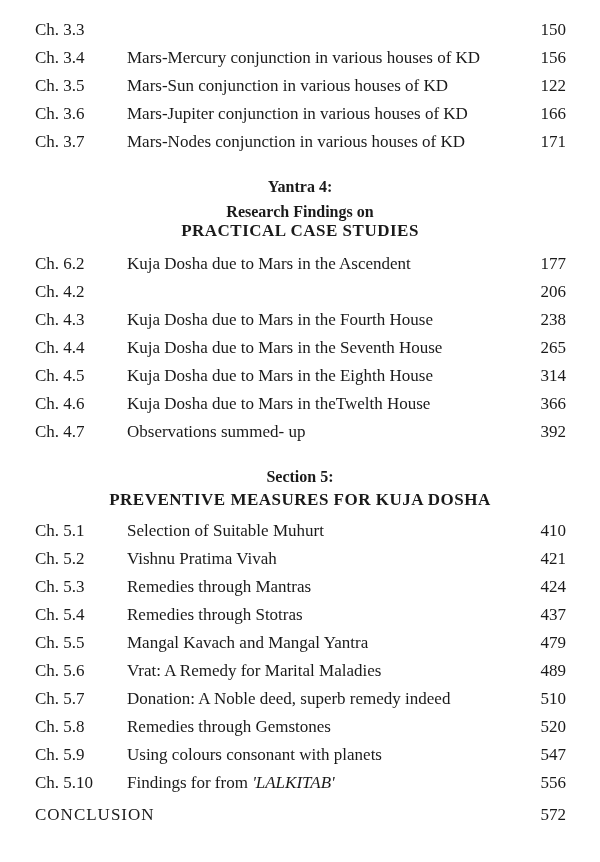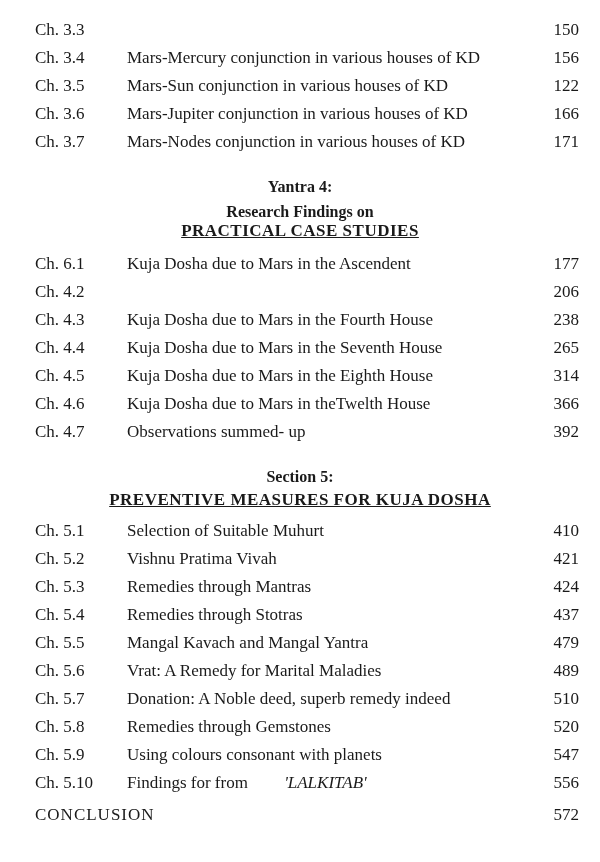--- a/index.html
+++ b/index.html
@@ -8,27 +8,27 @@
       font-family: "Liberation Serif", "DejaVu Serif", serif;
       color: #1a1a1a;
     }
     .row {
       position: absolute; left: 0; width: 600px; height: 26px;
       font-size: 17px; line-height: 26px;
     }
     .row .ch { position: absolute; left: 35px; }
     .row .title { position: absolute; left: 127px; white-space: nowrap; }
     .row .title.s4 { left: 127px; }
-    .row .page { position: absolute; right: 21px; text-align: right; }
-    .row .title i { font-style: italic; margin-left: 32px; }
+    .row .page { position: absolute; right: 34px; text-align: right; }
+    .row .title i { font-style: italic; }
     .heading {
       position: absolute; left: 0; width: 600px; text-align: center;
       font-weight: bold; font-size: 16px; line-height: 20px;
     }
-    .heading.caps { font-size: 17px; letter-spacing: 0.5px; text-decoration: underline; }
+    .heading.caps { font-size: 17px; letter-spacing: 0.5px; }
     .conclusion { letter-spacing: 1px; }
   </style>
 </head>
 <body>
 
 <div class="row" style="top:17px">
   <span class="ch">Ch. 3.3</span>
   <span class="page">150</span>
 </div>
 <div class="row" style="top:45px">
@@ -50,21 +50,21 @@
   <span class="ch">Ch. 3.7</span>
   <span class="title">Mars-Nodes conjunction in various houses of KD</span>
   <span class="page">171</span>
 </div>
 
 <div class="heading" style="top:177px">Yantra 4:</div>
 <div class="heading" style="top:202px">Research Findings on</div>
 <div class="heading caps" style="top:221px">PRACTICAL CASE STUDIES</div>
 
 <div class="row" style="top:251px">
-  <span class="ch">Ch. 6.1</span>
+  <span class="ch">Ch. 6.2</span>
   <span class="title s4">Kuja Dosha due to Mars in the Ascendent</span>
   <span class="page">177</span>
 </div>
 <div class="row" style="top:279px">
   <span class="ch">Ch. 4.2</span>
   <span class="page">206</span>
 </div>
 <div class="row" style="top:307px">
   <span class="ch">Ch. 4.3</span>
   <span class="title s4">Kuja Dosha due to Mars in the Fourth House</span>

